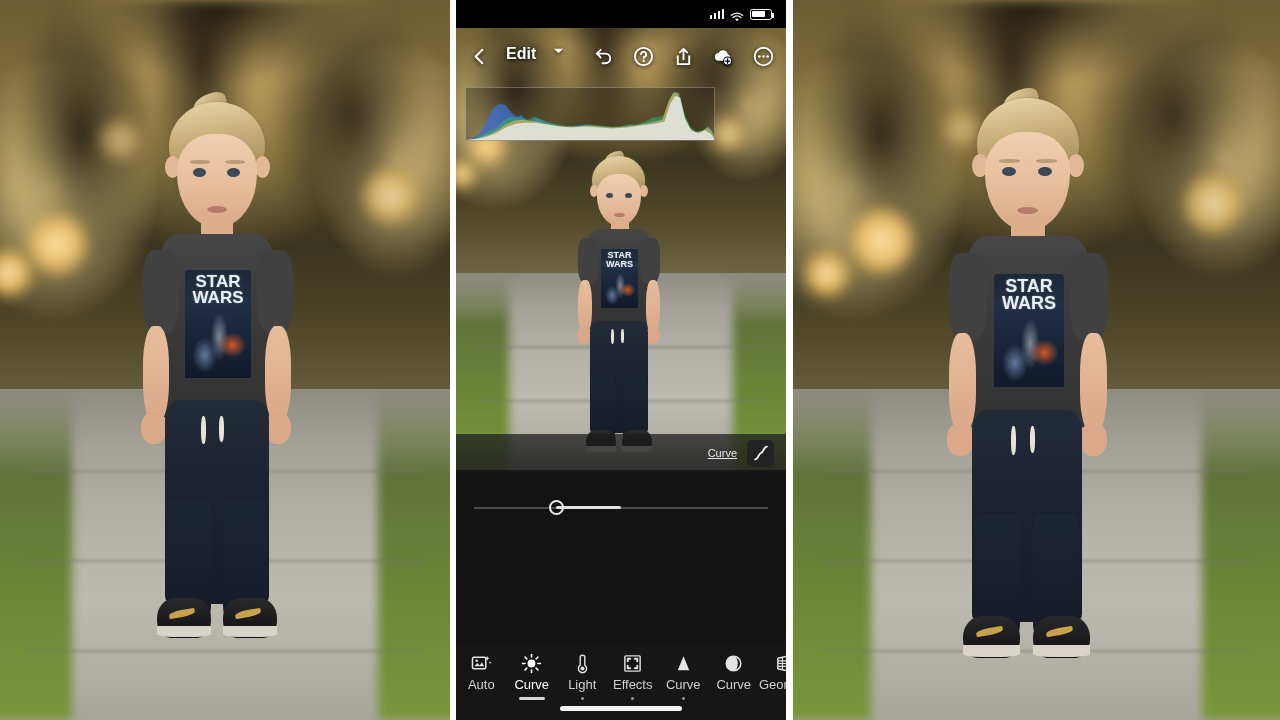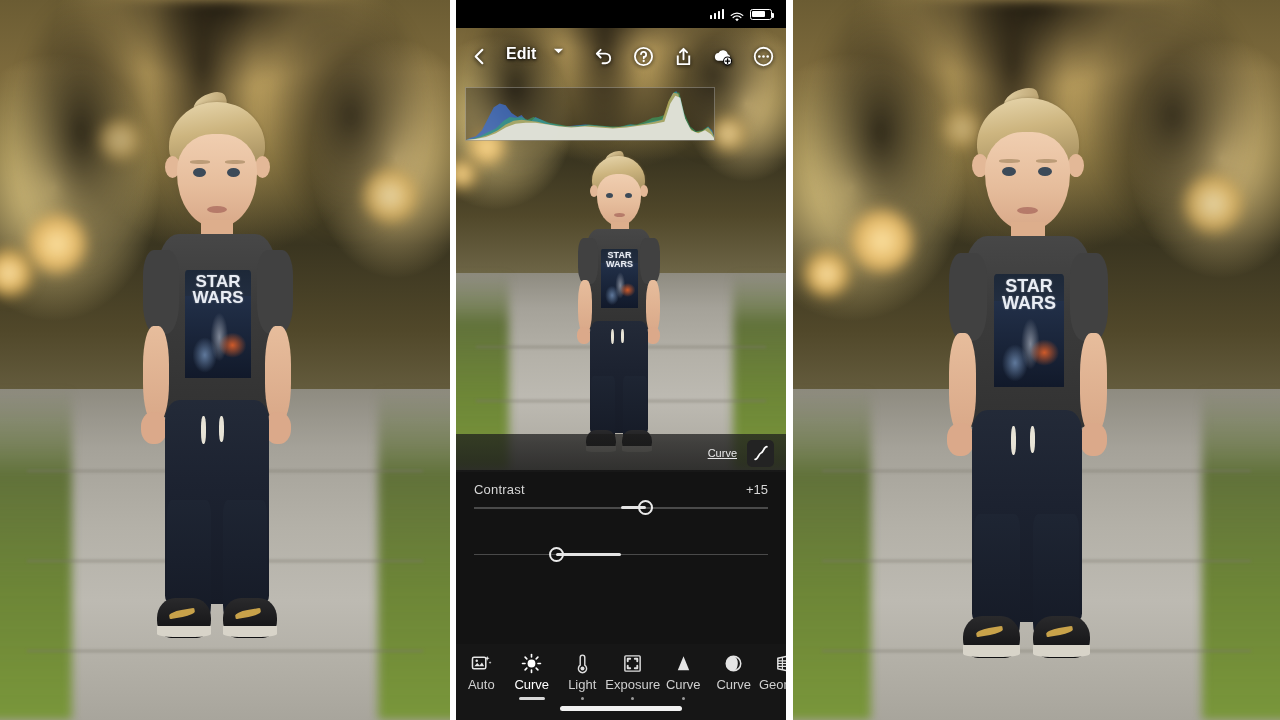--- a/index.html
+++ b/index.html
@@ -465,30 +465,20 @@
       <span class="curve-btn">
         <svg viewBox="0 0 20 20" width="18" height="18">
           <path d="M3.5 17 C 7 17, 7 11, 10 10 C 13 9, 13 3, 16.5 3" stroke="#fff" stroke-width="2" fill="none" stroke-linecap="round"></path>
         </svg>
       </span>
     </div>
 
     <div class="sliders">
 
 
-      <div class="srow">
-        <div class="shead">
-          <span class="sname">Contrast</span>
-          <span class="sval">+15</span>
-        </div>
-        <div class="strack">
-          <div class="sfill" style="left:50%;width:8.5%;"></div>
-          <div class="sknob" style="left:58.5%;"></div>
-        </div>
-      </div>
 
       <div class="srow">
         <div class="strack">
           <div class="sfill" style="left:28%;width:22%;"></div>
           <div class="sknob" style="left:28%;"></div>
         </div>
       </div>
 
     </div>
 
@@ -543,21 +533,21 @@
           <svg viewBox="0 0 22 22" width="21" height="21">
             <rect x="3" y="3" width="16" height="16" rx="1" stroke="#e0e0e0" stroke-width="1.5" fill="none"></rect>
             <g stroke="#e0e0e0" stroke-width="2" stroke-linecap="round">
               <path d="M6 6 H8.6 M6 6 V8.6"></path>
               <path d="M16 6 H13.4 M16 6 V8.6"></path>
               <path d="M6 16 H8.6 M6 16 V13.4"></path>
               <path d="M16 16 H13.4 M16 16 V13.4"></path>
             </g>
           </svg>
         </span>
-        <span class="navlabel">Exposure</span>
+        <span class="navlabel">Effects</span>
         <span class="navdot"></span>
       </div>
 
       <div class="navitem">
         <span class="navicon">
           <svg viewBox="0 0 22 22" width="21" height="21">
             <path d="M11 3.5 L17 18 H5 Z" fill="#e4e4e4"></path>
           </svg>
         </span>
         <span class="navlabel">Curve</span>

